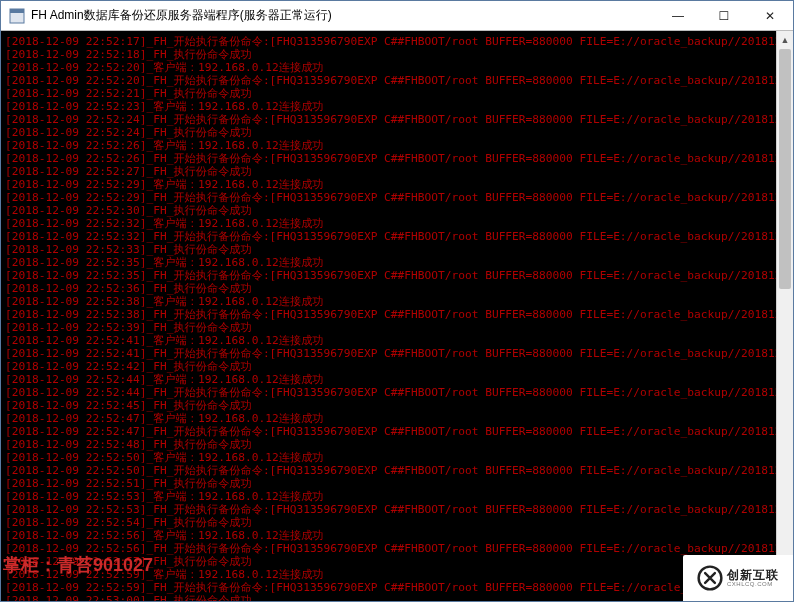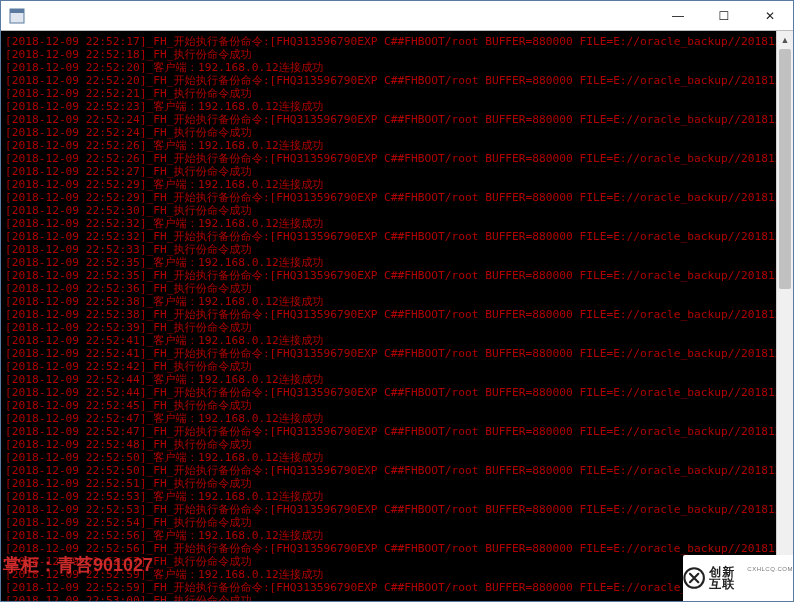--- a/index.html
+++ b/index.html
@@ -9,41 +9,42 @@
   .app-icon { width: 16px; height: 16px; margin: 0 6px 0 8px; display: inline-flex; align-items: center; justify-content: center; }
   .app-icon svg { width: 16px; height: 16px; }
   .title-text { font-size: 12px; color: #000; flex: 0 0 auto; }
   .title-spacer { flex: 1; }
   .win-btn { width: 46px; height: 30px; display: flex; align-items: center; justify-content: center; font-size: 12px; color: #222; }
   .console { flex: 1; background: #000000; padding: 4px 4px; overflow: hidden; position: relative; font-family: "SimSun", "NSimSun", monospace; font-size: 11.2px; line-height: 13px; color: #b00000; white-space: pre; }
   .log-line { display: block; overflow: hidden; text-overflow: clip; white-space: nowrap; width: 790px; }
   .watermark-left { position: absolute; left: 2px; bottom: 24px; font-family: "Microsoft YaHei", sans-serif; font-size: 18px; font-weight: bold; color: #cc2b2b; background: transparent; }
   .watermark-right { position: absolute; right: 0; bottom: 0; width: 110px; height: 46px; background: #ffffff; display: flex; align-items: center; justify-content: center; border-top-left-radius: 2px; }
   .watermark-right .logo-ico { width: 26px; height: 26px; margin-right: 4px; }
-  .watermark-right .logo-txt { display: flex; flex-direction: row; line-height: 1; font-family: "Microsoft YaHei", sans-serif; }
+  .watermark-right .logo-txt { display: flex; flex-direction: column; line-height: 1; font-family: "Microsoft YaHei", sans-serif; }
   .watermark-right .logo-cn { font-size: 12px; font-weight: bold; color: #222; letter-spacing: 1px; }
   .watermark-right .logo-en { font-size: 6px; color: #777; letter-spacing: 0.5px; }
   .scrollbar-v { position: absolute; right: 0; top: 30px; width: 17px; bottom: 0; background: #f0f0f0; border-left: 1px solid #d0d0d0; }
   .scroll-thumb { position: absolute; left: 2px; right: 2px; top: 18px; height: 240px; background: #c1c1c1; border-radius: 2px; }
   .scroll-arrow { position: absolute; left: 0; right: 0; height: 17px; display: flex; align-items: center; justify-content: center; font-size: 9px; color: #555; }
   .sa-up { top: 0; }
   .sa-down { bottom: 0; }
 </style>
 </head>
 <body>
 
 <div class="window">
 
   <div class="titlebar">
     <span class="app-icon">
       <svg viewBox="0 0 16 16">
           <rect x="1" y="1" width="14" height="14" fill="#e0e6ef" stroke="#5a7aa0"></rect>
           <rect x="1" y="1" width="14" height="4" fill="#5a7aa0"></rect>
         </svg>
     </span>
+    <span class="title-text">FH Admin数据库备份还原服务器端程序(服务器正常运行)</span>
     <span class="title-spacer"></span>
     <div class="win-btn">—</div>
     <div class="win-btn">☐</div>
     <div class="win-btn close">✕</div>
   </div>
 
   <div class="console" id="console"><span class="log-line">[2018-12-09 22:52:17]_FH_开始执行备份命令:[FHQ313596790EXP C##FHBOOT/root BUFFER=880000 FILE=E://oracle_backup//20181209/IM_FGROU</span><span class="log-line">[2018-12-09 22:52:18]_FH_执行份命令成功</span><span class="log-line">[2018-12-09 22:52:20]_客户端：192.168.0.12连接成功</span><span class="log-line">[2018-12-09 22:52:20]_FH_开始执行备份命令:[FHQ313596790EXP C##FHBOOT/root BUFFER=880000 FILE=E://oracle_backup//20181209/IM_FGROU</span><span class="log-line">[2018-12-09 22:52:21]_FH_执行份命令成功</span><span class="log-line">[2018-12-09 22:52:23]_客户端：192.168.0.12连接成功</span><span class="log-line">[2018-12-09 22:52:24]_FH_开始执行备份命令:[FHQ313596790EXP C##FHBOOT/root BUFFER=880000 FILE=E://oracle_backup//20181209/IM_FGROU</span><span class="log-line">[2018-12-09 22:52:24]_FH_执行份命令成功</span><span class="log-line">[2018-12-09 22:52:26]_客户端：192.168.0.12连接成功</span><span class="log-line">[2018-12-09 22:52:26]_FH_开始执行备份命令:[FHQ313596790EXP C##FHBOOT/root BUFFER=880000 FILE=E://oracle_backup//20181209/IM_FGROU</span><span class="log-line">[2018-12-09 22:52:27]_FH_执行份命令成功</span><span class="log-line">[2018-12-09 22:52:29]_客户端：192.168.0.12连接成功</span><span class="log-line">[2018-12-09 22:52:29]_FH_开始执行备份命令:[FHQ313596790EXP C##FHBOOT/root BUFFER=880000 FILE=E://oracle_backup//20181209/IM_FGROU</span><span class="log-line">[2018-12-09 22:52:30]_FH_执行份命令成功</span><span class="log-line">[2018-12-09 22:52:32]_客户端：192.168.0.12连接成功</span><span class="log-line">[2018-12-09 22:52:32]_FH_开始执行备份命令:[FHQ313596790EXP C##FHBOOT/root BUFFER=880000 FILE=E://oracle_backup//20181209/IM_FGROU</span><span class="log-line">[2018-12-09 22:52:33]_FH_执行份命令成功</span><span class="log-line">[2018-12-09 22:52:35]_客户端：192.168.0.12连接成功</span><span class="log-line">[2018-12-09 22:52:35]_FH_开始执行备份命令:[FHQ313596790EXP C##FHBOOT/root BUFFER=880000 FILE=E://oracle_backup//20181209/IM_FGROU</span><span class="log-line">[2018-12-09 22:52:36]_FH_执行份命令成功</span><span class="log-line">[2018-12-09 22:52:38]_客户端：192.168.0.12连接成功</span><span class="log-line">[2018-12-09 22:52:38]_FH_开始执行备份命令:[FHQ313596790EXP C##FHBOOT/root BUFFER=880000 FILE=E://oracle_backup//20181209/IM_FGROU</span><span class="log-line">[2018-12-09 22:52:39]_FH_执行份命令成功</span><span class="log-line">[2018-12-09 22:52:41]_客户端：192.168.0.12连接成功</span><span class="log-line">[2018-12-09 22:52:41]_FH_开始执行备份命令:[FHQ313596790EXP C##FHBOOT/root BUFFER=880000 FILE=E://oracle_backup//20181209/IM_FGROU</span><span class="log-line">[2018-12-09 22:52:42]_FH_执行份命令成功</span><span class="log-line">[2018-12-09 22:52:44]_客户端：192.168.0.12连接成功</span><span class="log-line">[2018-12-09 22:52:44]_FH_开始执行备份命令:[FHQ313596790EXP C##FHBOOT/root BUFFER=880000 FILE=E://oracle_backup//20181209/IM_FGROU</span><span class="log-line">[2018-12-09 22:52:45]_FH_执行份命令成功</span><span class="log-line">[2018-12-09 22:52:47]_客户端：192.168.0.12连接成功</span><span class="log-line">[2018-12-09 22:52:47]_FH_开始执行备份命令:[FHQ313596790EXP C##FHBOOT/root BUFFER=880000 FILE=E://oracle_backup//20181209/IM_FGROU</span><span class="log-line">[2018-12-09 22:52:48]_FH_执行份命令成功</span><span class="log-line">[2018-12-09 22:52:50]_客户端：192.168.0.12连接成功</span><span class="log-line">[2018-12-09 22:52:50]_FH_开始执行备份命令:[FHQ313596790EXP C##FHBOOT/root BUFFER=880000 FILE=E://oracle_backup//20181209/IM_FGROU</span><span class="log-line">[2018-12-09 22:52:51]_FH_执行份命令成功</span><span class="log-line">[2018-12-09 22:52:53]_客户端：192.168.0.12连接成功</span><span class="log-line">[2018-12-09 22:52:53]_FH_开始执行备份命令:[FHQ313596790EXP C##FHBOOT/root BUFFER=880000 FILE=E://oracle_backup//20181209/IM_FGROU</span><span class="log-line">[2018-12-09 22:52:54]_FH_执行份命令成功</span><span class="log-line">[2018-12-09 22:52:56]_客户端：192.168.0.12连接成功</span><span class="log-line">[2018-12-09 22:52:56]_FH_开始执行备份命令:[FHQ313596790EXP C##FHBOOT/root BUFFER=880000 FILE=E://oracle_backup//20181209/IM_FGROU</span><span class="log-line">[2018-12-09 22:52:57]_FH_执行份命令成功</span><span class="log-line">[2018-12-09 22:52:59]_客户端：192.168.0.12连接成功</span><span class="log-line">[2018-12-09 22:52:59]_FH_开始执行备份命令:[FHQ313596790EXP C##FHBOOT/root BUFFER=880000 FILE=E://oracle_backup//20181209/IM_FGROU</span><span class="log-line">[2018-12-09 22:53:00]_FH_执行份命令成功</span></div>
 
   <div class="scrollbar-v">
     <div class="scroll-arrow sa-up">▲</div>

